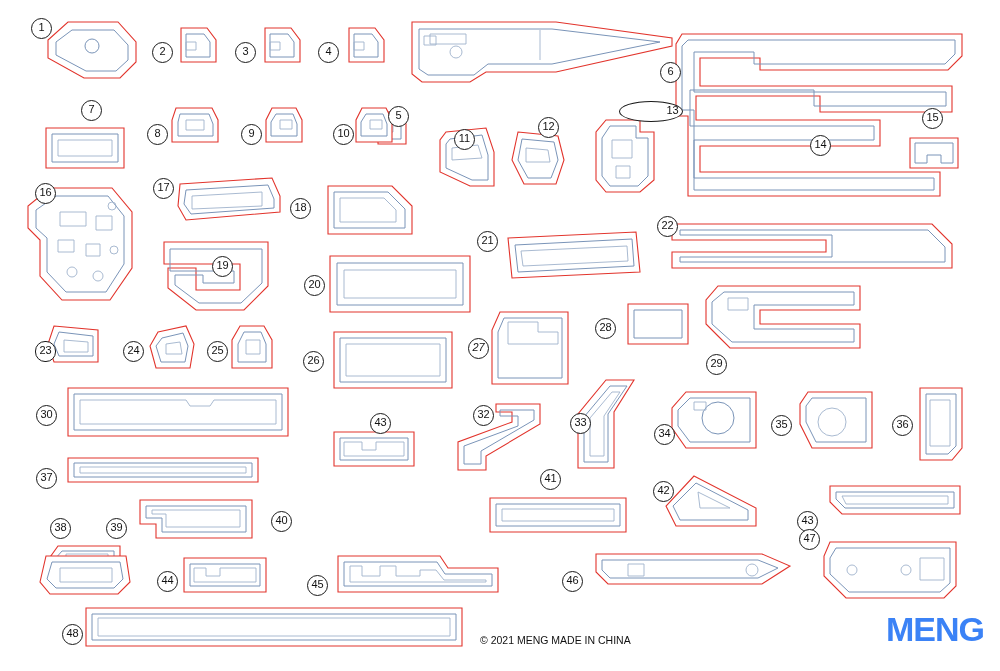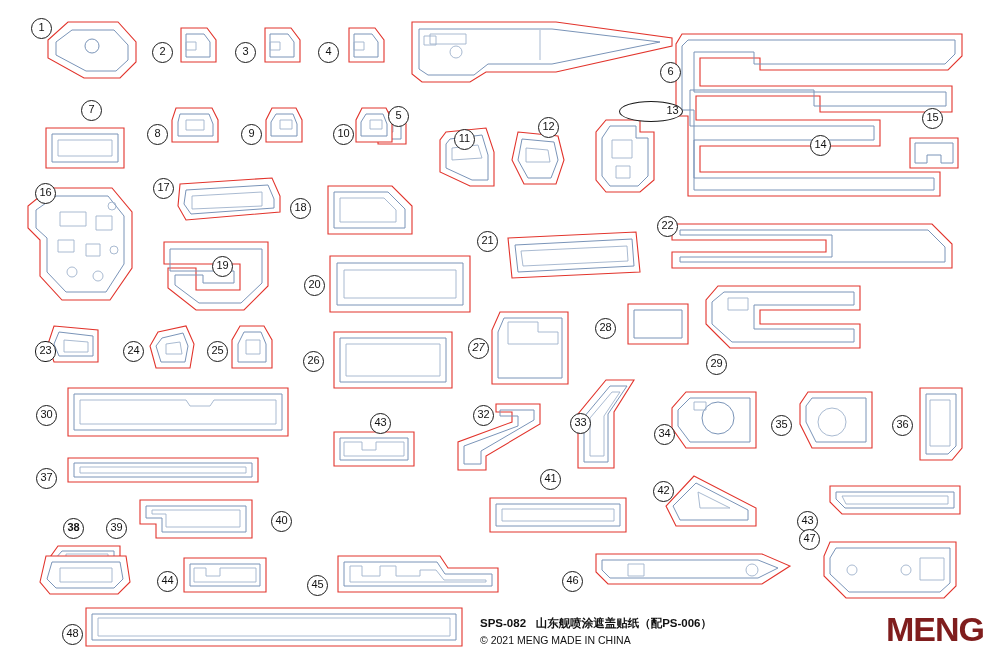--- a/index.html
+++ b/index.html
@@ -61,21 +61,21 @@
     color: #111;
     line-height: 14px;
   }
   #brand {
     position: absolute;
     right: 16px;
     bottom: 22px;
     font-size: 34px;
     font-weight: bold;
     letter-spacing: -1px;
-    color: #7f1d1d;
+    color: #3b82f6;
     font-family: "Liberation Sans", sans-serif;
   }
 </style>
 </head>
 <body>
 
 <div id="sheet">
 
   <svg id="svg-layer" viewBox="0 0 1000 671">
 
@@ -411,32 +411,28 @@
   <div class="callout-num" style="left:595px;top:318px;"><span>28</span></div>
   <div class="callout-num" style="left:706px;top:354px;"><span>29</span></div>
   <div class="callout-num" style="left:36px;top:405px;"><span>30</span></div>
   <div class="callout-num" style="left:370px;top:413px;"><span>43</span></div>
   <div class="callout-num" style="left:473px;top:405px;"><span>32</span></div>
   <div class="callout-num" style="left:570px;top:413px;"><span>33</span></div>
   <div class="callout-num" style="left:654px;top:424px;"><span>34</span></div>
   <div class="callout-num" style="left:771px;top:415px;"><span>35</span></div>
   <div class="callout-num" style="left:892px;top:415px;"><span>36</span></div>
   <div class="callout-num" style="left:36px;top:468px;"><span>37</span></div>
-  <div class="callout-num" style="left:63px;top:518px;font-weight:bold;"><span>38</span></div>
+  <div class="callout-num" style="left:50px;top:518px;"><span>38</span></div>
   <div class="callout-num" style="left:106px;top:518px;"><span>39</span></div>
   <div class="callout-num" style="left:271px;top:511px;"><span>40</span></div>
   <div class="callout-num" style="left:540px;top:469px;"><span>41</span></div>
   <div class="callout-num" style="left:653px;top:481px;"><span>42</span></div>
   <div class="callout-num" style="left:797px;top:489px;margin-top:22px;"><span>43</span></div>
   <div class="callout-num" style="left:157px;top:571px;"><span>44</span></div>
   <div class="callout-num" style="left:307px;top:575px;"><span>45</span></div>
   <div class="callout-num" style="left:562px;top:571px;"><span>46</span></div>
   <div class="callout-num" style="left:799px;top:529px;"><span>47</span></div>
   <div class="callout-num" style="left:62px;top:624px;"><span>48</span></div>
 
-  <div id="footer-text">
-    <span>SPS-082</span>
-    &nbsp;&nbsp;<span>山东舰喷涂遮盖贴纸（配PS-006）</span>
-  </div>
   <div id="footer-sub">© 2021 MENG  MADE IN CHINA</div>
   <div id="brand">MENG</div>
 
 </div>
 
 </body></html>

